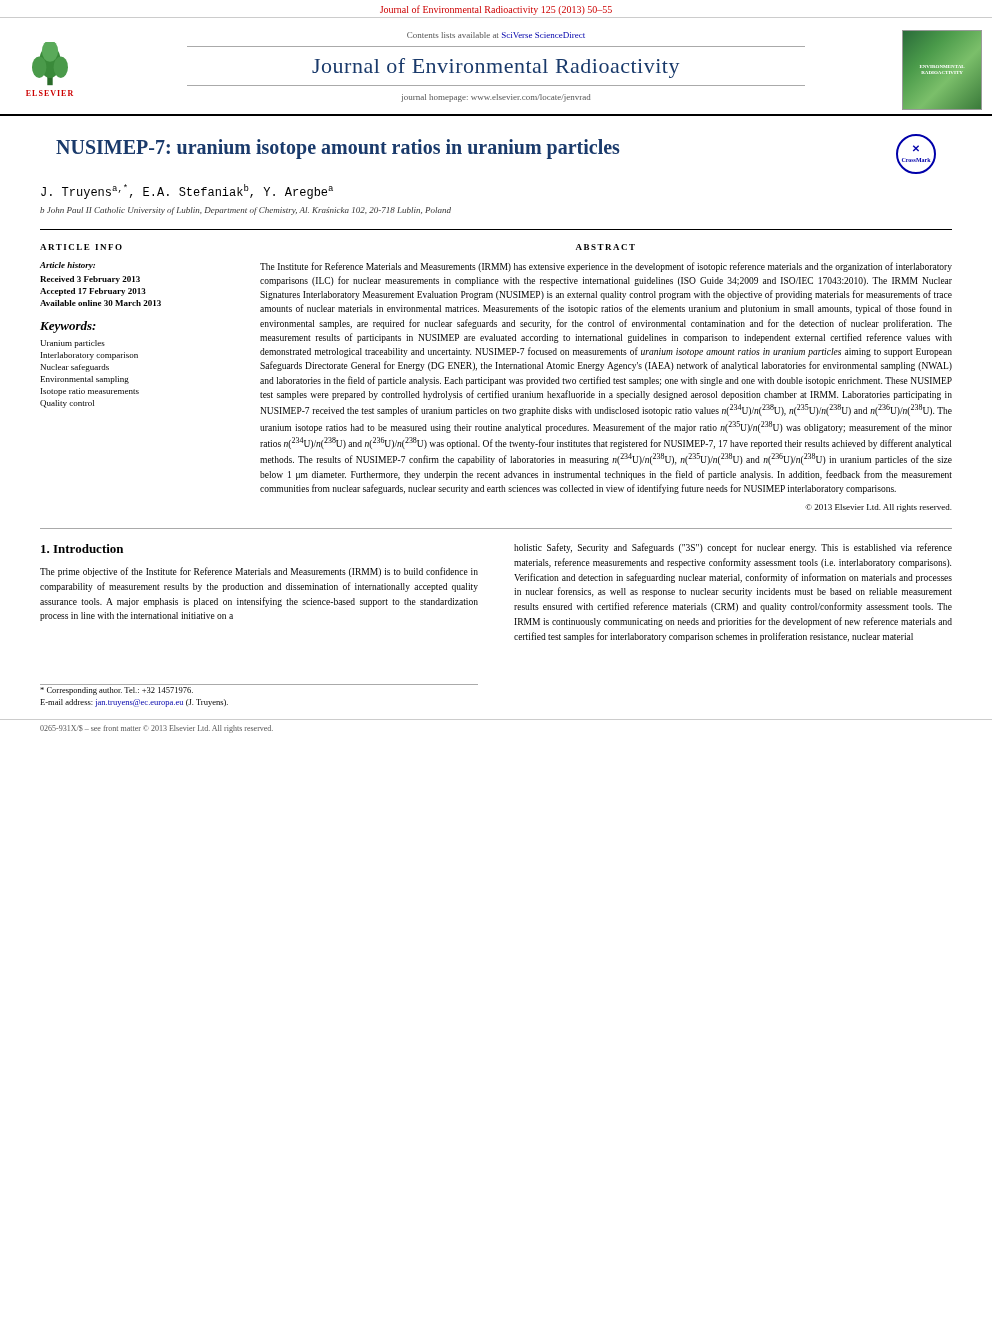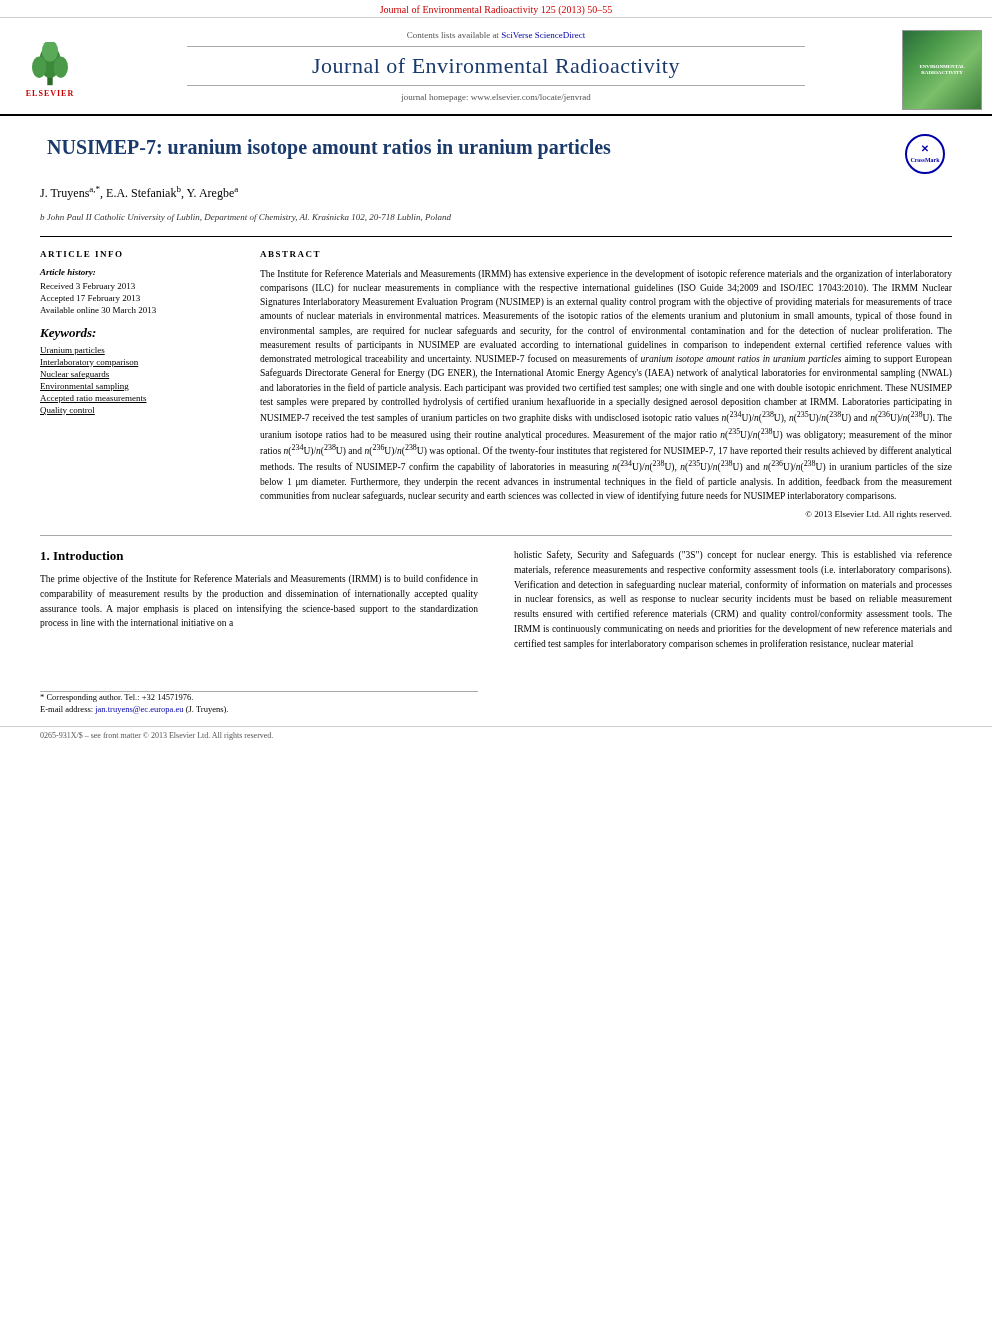--- a/index.html
+++ b/index.html
@@ -130,21 +130,21 @@
     }
 
     .content-wrapper {
       padding: 0 40px;
     }
 
     .paper-title {
       font-size: 20px;
       font-weight: bold;
       color: #1a3a6b;
-      margin: 18px 7px 10px;
+      margin: 18px 16px 10px;
       line-height: 1.3;
       display: flex;
       align-items: flex-start;
       justify-content: flex-end;
       gap: 23px;
     }
 
     .paper-title-text {
       flex: 1;
     }
@@ -164,21 +164,22 @@
     .crossmark-inner {
       font-size: 10px;
       color: #00a;
       font-weight: bold;
       text-align: center;
       line-height: 1;
     }
 
     .authors-line {
       font-size: 12px;
-      margin-bottom: 10px;
+      margin-bottom: 4px;
+      font-family: Liberation Mono, monospace;
     }
 
     .author-sup {
       font-size: 9px;
       vertical-align: super;
     }
 
     .affiliations {
       font-size: 9px;
       color: #333;
@@ -212,47 +213,48 @@
     .article-history-label {
       font-size: 9px;
       font-style: italic;
       font-weight: bold;
       margin-bottom: 4px;
     }
 
     .article-history-item {
       font-size: 9px;
       margin-bottom: 2px;
+      font-weight: bold;
     }
 
     .keywords-label {
       font-size: 13px;
       font-style: italic;
       font-weight: bold;
       margin-top: 10px;
       margin-bottom: 4px;
     }
 
     .keyword-item {
       font-size: 9px;
       margin-bottom: 2px;
-      text-decoration: underline;
     }
 
     .abstract-section {
       flex: 1;
     }
 
     .abstract-title {
       font-size: 9px;
       font-weight: bold;
       letter-spacing: 1.5px;
       text-transform: uppercase;
       margin-bottom: 8px;
       color: #000;
+      text-align: center;
     }
 
     .abstract-text {
       font-size: 9.5px;
       line-height: 1.5;
       text-align: justify;
       color: #000;
     }
 
     .abstract-text em {
@@ -393,21 +395,21 @@
       <div class="article-info-title">ARTICLE INFO</div>
       <div class="article-history-label">Article history:</div>
       <div class="article-history-item">Received 3 February 2013</div>
       <div class="article-history-item">Accepted 17 February 2013</div>
       <div class="article-history-item">Available online 30 March 2013</div>
       <div class="keywords-label">Keywords:</div>
       <div class="keyword-item">Uranium particles</div>
       <div class="keyword-item">Interlaboratory comparison</div>
       <div class="keyword-item">Nuclear safeguards</div>
       <div class="keyword-item">Environmental sampling</div>
-      <div class="keyword-item">Accepted ratio measurements</div>
+      <div class="keyword-item">Isotope ratio measurements</div>
       <div class="keyword-item">Quality control</div>
     </div>
 
     <div class="abstract-section">
       <div class="abstract-title">ABSTRACT</div>
       <div class="abstract-text">
         The Institute for Reference Materials and Measurements (IRMM) has extensive experience in the development of isotopic reference materials and the organization of interlaboratory comparisons (ILC) for nuclear measurements in compliance with the respective international guidelines (ISO Guide 34;2009 and ISO/IEC 17043:2010). The IRMM Nuclear Signatures Interlaboratory Measurement Evaluation Program (NUSIMEP) is an external quality control program with the objective of providing materials for measurements of trace amounts of nuclear materials in environmental matrices. Measurements of the isotopic ratios of the elements uranium and plutonium in small amounts, typical of those found in environmental samples, are required for nuclear safeguards and security, for the control of environmental contamination and for the detection of nuclear proliferation. The measurement results of participants in NUSIMEP are evaluated according to international guidelines in comparison to independent external certified reference values with demonstrated metrological traceability and uncertainty. NUSIMEP-7 focused on measurements of <em>uranium isotope amount ratios in uranium particles</em> aiming to support European Safeguards Directorate General for Energy (DG ENER), the International Atomic Energy Agency's (IAEA) network of analytical laboratories for environmental sampling (NWAL) and laboratories in the field of particle analysis. Each participant was provided two certified test samples; one with single and one with double isotopic enrichment. These NUSIMEP test samples were prepared by controlled hydrolysis of certified uranium hexafluoride in a specially designed aerosol deposition chamber at IRMM. Laboratories participating in NUSIMEP-7 received the test samples of uranium particles on two graphite disks with undisclosed isotopic ratio values <em>n</em>(<sup>234</sup>U)/<em>n</em>(<sup>238</sup>U), <em>n</em>(<sup>235</sup>U)/<em>n</em>(<sup>238</sup>U) and <em>n</em>(<sup>236</sup>U)/<em>n</em>(<sup>238</sup>U). The uranium isotope ratios had to be measured using their routine analytical procedures. Measurement of the major ratio <em>n</em>(<sup>235</sup>U)/<em>n</em>(<sup>238</sup>U) was obligatory; measurement of the minor ratios <em>n</em>(<sup>234</sup>U)/<em>n</em>(<sup>238</sup>U) and <em>n</em>(<sup>236</sup>U)/<em>n</em>(<sup>238</sup>U) was optional. Of the twenty-four institutes that registered for NUSIMEP-7, 17 have reported their results achieved by different analytical methods. The results of NUSIMEP-7 confirm the capability of laboratories in measuring <em>n</em>(<sup>234</sup>U)/<em>n</em>(<sup>238</sup>U), <em>n</em>(<sup>235</sup>U)/<em>n</em>(<sup>238</sup>U) and <em>n</em>(<sup>236</sup>U)/<em>n</em>(<sup>238</sup>U) in uranium particles of the size below 1 μm diameter. Furthermore, they underpin the recent advances in instrumental techniques in the field of particle analysis. In addition, feedback from the measurement communities from nuclear safeguards, nuclear security and earth sciences was collected in view of identifying future needs for NUSIMEP interlaboratory comparisons.
       </div>
       <div class="copyright-line">© 2013 Elsevier Ltd. All rights reserved.</div>
     </div>

